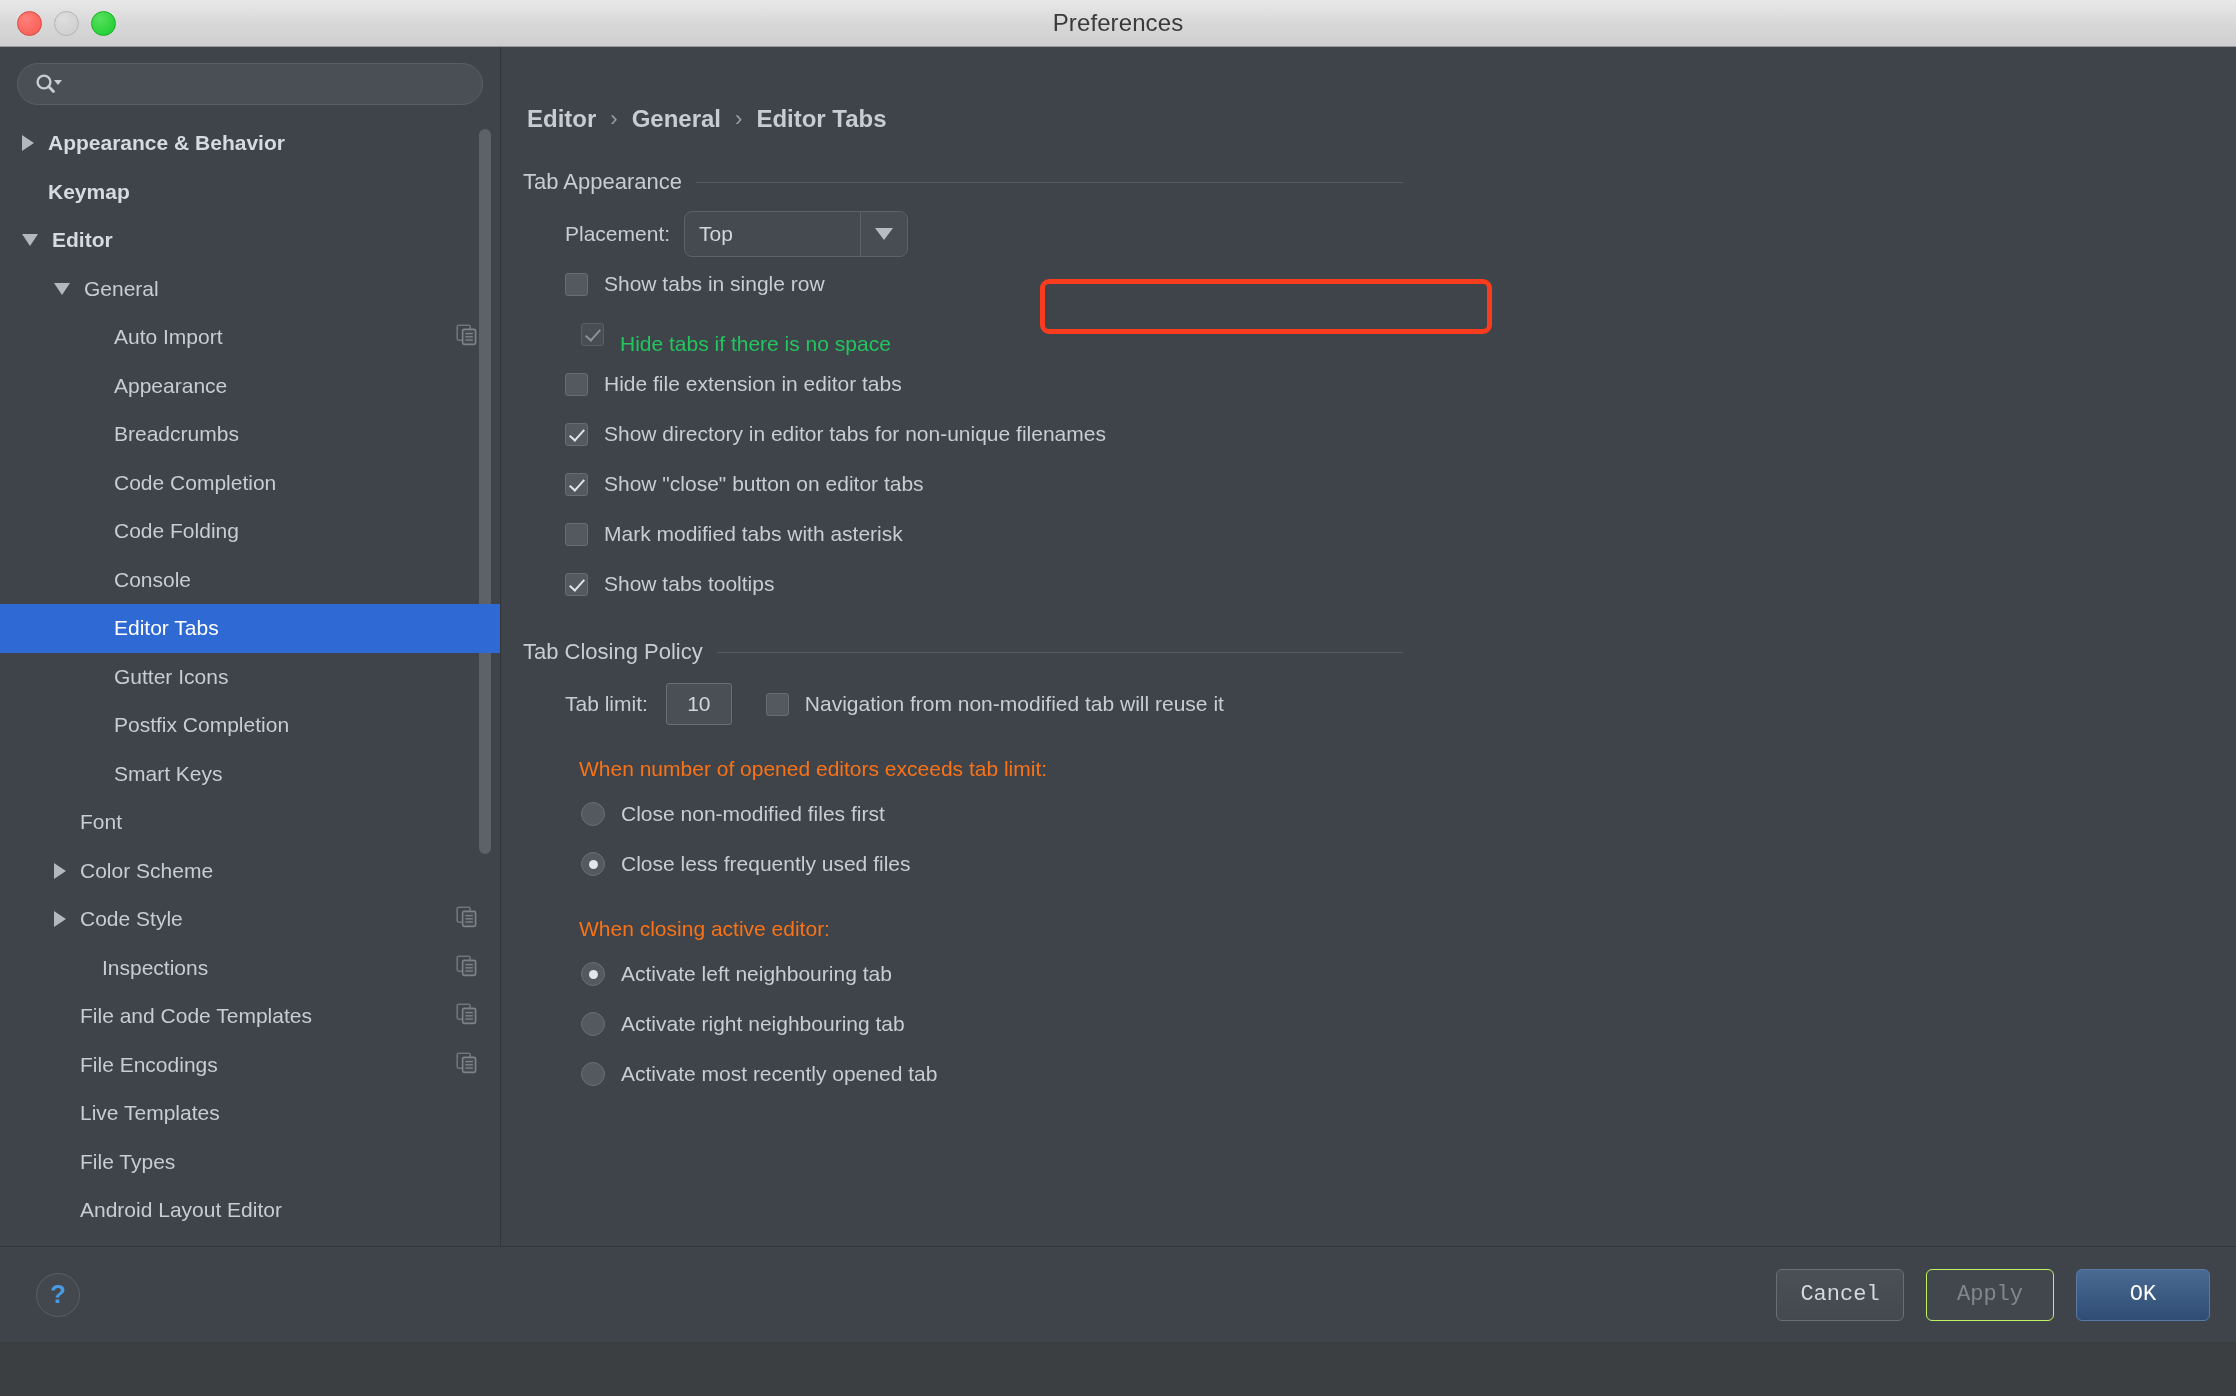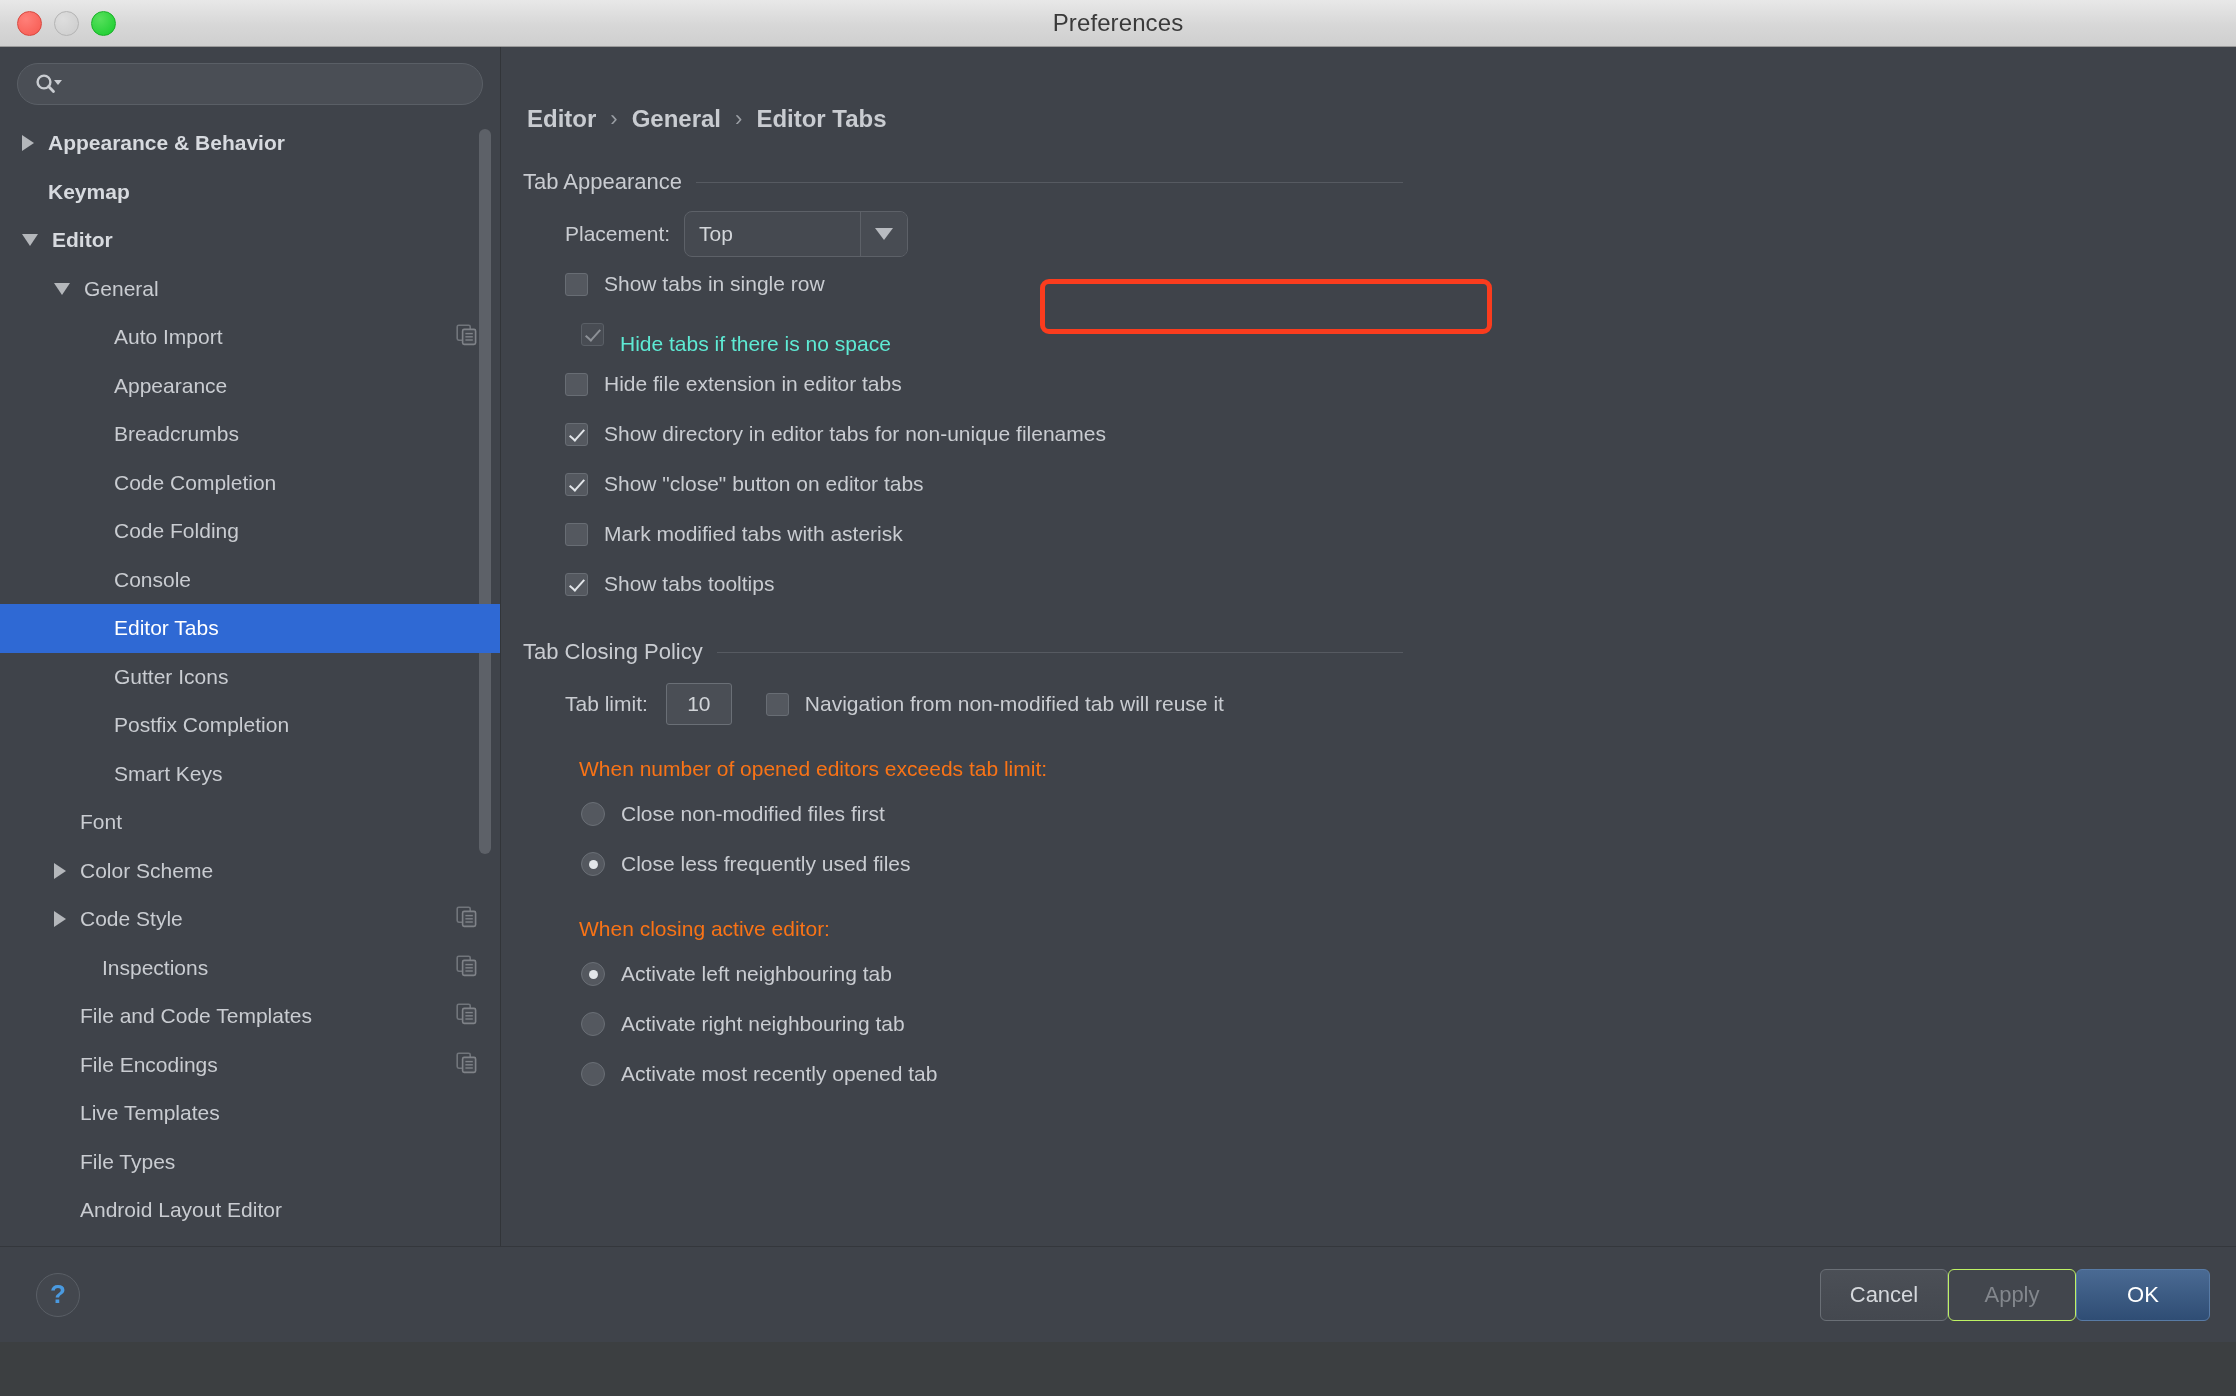--- a/index.html
+++ b/index.html
@@ -263,21 +263,21 @@
     position: absolute;
     left: 7px; top: 2px;
     width: 6px; height: 13px;
     border: solid #e2e5e9;
     border-width: 0 2.6px 2.6px 0;
     transform: rotate(42deg);
   }
   .checkbox.disabled { background: #484c53; border-color: #5a5f66; }
   .checkbox.disabled.checked::after { border-color: #8d9197; }
   .cb-label { font-size: 21px; color: #c9ccd1; margin-left: 16px; }
-  .cb-label.dim { color: #5eead4; margin-top: 19px; }
+  .cb-label.dim { color: #22c55e; margin-top: 19px; }
 
   
   .radio {
     width: 24px; height: 24px;
     border-radius: 50%;
     background: #54585f;
     border: 1px solid #6a6f76;
     flex: 0 0 auto;
     position: relative;
     box-sizing: border-box;
@@ -355,22 +355,24 @@
   }
   .footer-spacer { flex: 1 1 auto; }
   .btn {
     height: 52px;
     min-width: 128px;
     border-radius: 6px;
     display: flex;
     align-items: center;
     justify-content: center;
     font-size: 22px;
+    margin-left: 22px;
     box-sizing: border-box;
     padding: 0 22px;
+    font-family: Liberation Mono, monospace;
   }
   .btn.secondary {
     background: linear-gradient(to bottom, #4b4f56, #44484f);
     border: 1px solid #6a6f76;
     color: #d5d8dc;
   }
   .btn.disabled {
     background: #42464d;
     border: 1px solid #bef264;
     color: #83878d;

